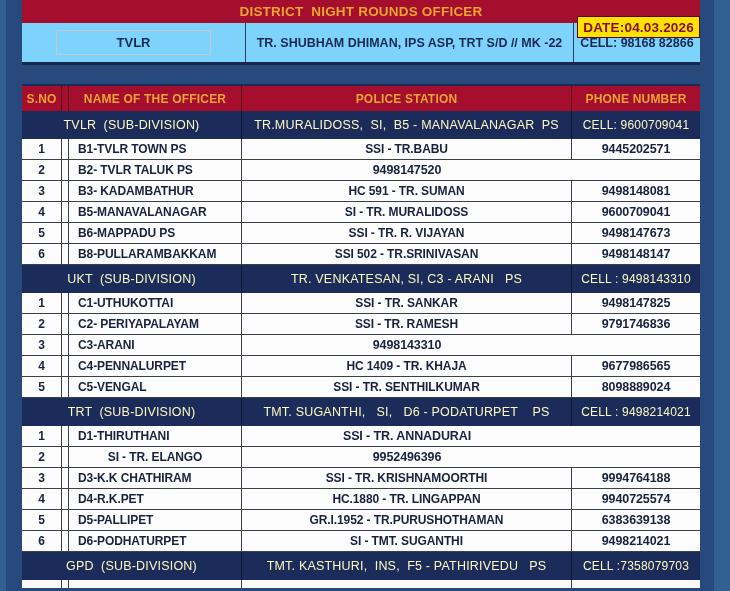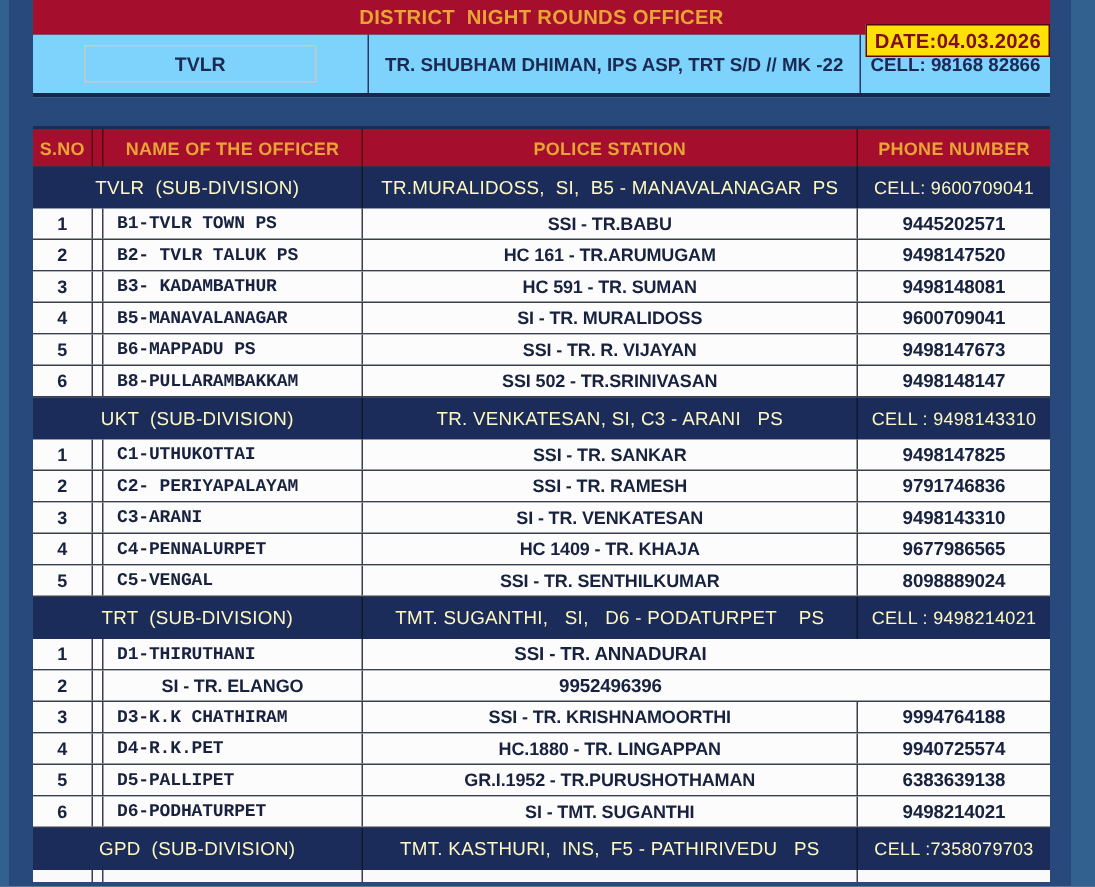--- a/index.html
+++ b/index.html
@@ -77,21 +77,21 @@
     height:21px; background:#FCFCFC; align-items:stretch;
     border-bottom:1px solid #3A3F49;
   }
   .trow .tcell {
     display:flex; align-items:center; justify-content:center;
     color:#18223E; font-weight:bold; font-size:12px;
     letter-spacing:-.1px; white-space:nowrap; overflow:hidden;
     border-right:1px solid #3A3F49;
   }
   .trow .tcell:last-child { border-right:none; font-size:12.5px; }
-  .trow .c-station { justify-content:flex-start; padding-left:9px;font-family:Liberation Mono, monospace; }
+  .trow .c-station { justify-content:flex-start; padding-left:9px; }
 
   .partial-row {
     display:grid; grid-template-columns:40px 7px 173px 330px 128px;
     height:8px; background:#FAFAFA;
   }
   .partial-row .pcell { border-right:1px solid #3A3F49; }
   .partial-row .pcell:last-child { border-right:none; }
 </style>
 </head>
 <body>
@@ -136,21 +136,20 @@
             <div class="tcell c-sno">1</div>
             <div class="tcell c-spacer"></div>
             <div class="tcell c-station">B1-TVLR TOWN  PS</div>
             <div class="tcell c-officer">SSI - TR.BABU</div>
             <div class="tcell c-phone">9445202571</div>
           </div>
           <div class="trow">
             <div class="tcell c-sno">2</div>
             <div class="tcell c-spacer"></div>
             <div class="tcell c-station">B2- TVLR TALUK   PS</div>
-            <div class="tcell c-officer">HC 161 - TR.ARUMUGAM</div>
             <div class="tcell c-phone">9498147520</div>
           </div>
           <div class="trow">
             <div class="tcell c-sno">3</div>
             <div class="tcell c-spacer"></div>
             <div class="tcell c-station">B3- KADAMBATHUR</div>
             <div class="tcell c-officer">HC 591 - TR. SUMAN</div>
             <div class="tcell c-phone">9498148081</div>
           </div>
           <div class="trow">
@@ -190,21 +189,20 @@
             <div class="tcell c-sno">2</div>
             <div class="tcell c-spacer"></div>
             <div class="tcell c-station">C2- PERIYAPALAYAM</div>
             <div class="tcell c-officer">SSI - TR. RAMESH</div>
             <div class="tcell c-phone">9791746836</div>
           </div>
           <div class="trow">
             <div class="tcell c-sno">3</div>
             <div class="tcell c-spacer"></div>
             <div class="tcell c-station">C3-ARANI</div>
-            <div class="tcell c-officer">SI - TR. VENKATESAN</div>
             <div class="tcell c-phone">9498143310</div>
           </div>
           <div class="trow">
             <div class="tcell c-sno">4</div>
             <div class="tcell c-spacer"></div>
             <div class="tcell c-station">C4-PENNALURPET</div>
             <div class="tcell c-officer">HC 1409 - TR. KHAJA</div>
             <div class="tcell c-phone">9677986565</div>
           </div>
           <div class="trow">

